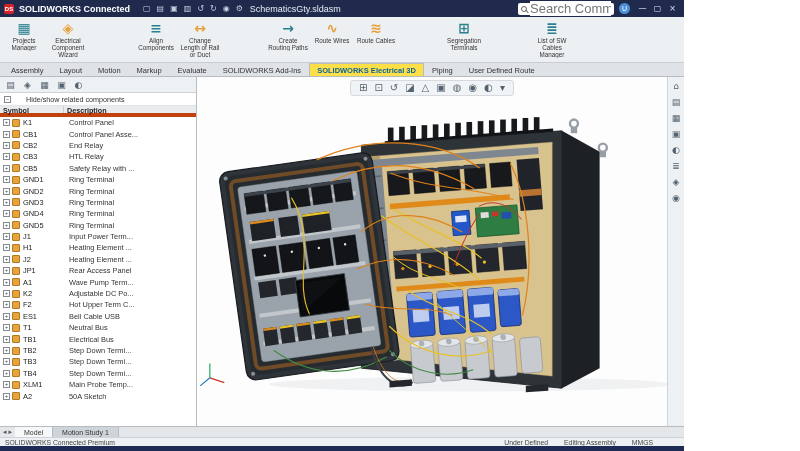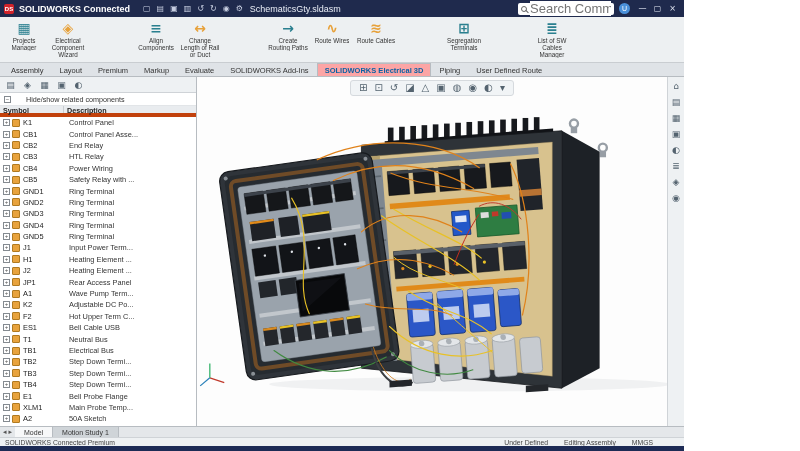--- a/index.html
+++ b/index.html
@@ -24,21 +24,21 @@
   
   .ribbon { height:46px; flex:0 0 46px; background:#edf0f2; border-bottom:1px solid #c9cdd1; display:flex; align-items:stretch; padding:1px 2px 0; }
   .ribbon-btn { width:44px; display:flex; flex-direction:column; align-items:center; gap:1px; background:none; border:none; padding:2px 1px 0; cursor:pointer; }
   .ribbon-btn.sep { border-right:1px solid #d2d6da;margin-top:48px; }
   .r-icon { font-size:14px; line-height:16px; height:16px; font-family:"DejaVu Sans", sans-serif; font-weight:bold; }
   .r-label { font-size:6.3px; line-height:7px; color:#333; text-align:center; overflow:hidden; max-height:22px; }
 
   
   .tabrow { height:14px; flex:0 0 14px; background:#dfe3e7; display:flex; align-items:flex-end; padding-left:3px; border-bottom:1px solid #b7bcc1; }
   .tab { font-size:7.5px; height:13px; padding:0 7px; background:none; border:1px solid transparent; border-bottom:none; color:#333; white-space:nowrap; cursor:pointer; }
-  .tab.active { background:#fca5a5; border-color:#b7bcc1; color:#0b62a4; font-weight:bold; }
+  .tab.active { background:#fde047; border-color:#b7bcc1; color:#0b62a4; font-weight:bold; }
 
   
   .main { flex:1; display:flex; min-height:0; }
 
   .left-panel { width:197px; flex:0 0 197px; border-right:1px solid #b7bcc1; display:flex; flex-direction:column; background:#fff; }
   .panel-tabs { height:16px; flex:0 0 16px; display:flex; gap:2px; background:#eef1f3; border-bottom:1px solid #cfd3d7; padding:1px 3px; }
   .panel-tab { width:15px; background:none; border:none; font-size:9px; color:#54636f; font-family:"DejaVu Sans", sans-serif; cursor:pointer; }
   .panel-note { height:13px; flex:0 0 13px; font-size:7.2px; color:#333; padding:2px 4px; display:flex; align-items:center; gap:15px; border-bottom:1px solid #e2e5e8; }
   .minus-box { width:7px; height:7px; border:1px solid #848a90; font-size:6px; line-height:5px; text-align:center; color:#555; }
   .tree-header { height:11px; flex:0 0 11px; display:flex; font-size:7.2px; font-weight:bold; color:#222; background:#e9ecef; border-bottom:4px solid #c2410c; }
@@ -178,21 +178,21 @@
         <span class="r-label">List of SW Cables Manager</span>
       </button>
     </div>
 
   <nav class="tabrow">
 
       <button class="tab">Assembly</button>
 
       <button class="tab">Layout</button>
 
-      <button class="tab">Premium</button>
+      <button class="tab">Motion</button>
 
       <button class="tab">Markup</button>
 
       <button class="tab">Evaluate</button>
 
       <button class="tab">SOLIDWORKS Add-Ins</button>
 
       <button class="tab active">SOLIDWORKS Electrical 3D</button>
 
       <button class="tab">Piping</button>
@@ -246,26 +246,20 @@
             <span class="row-desc">End Relay</span>
           </div>
 
           <div class="tree-row">
             <span class="expand-box">+</span>
             <span class="comp-icon"></span>
             <span class="row-sym">CB3</span>
             <span class="row-desc">HTL Relay</span>
           </div>
 
-          <div class="tree-row">
-            <span class="expand-box">+</span>
-            <span class="comp-icon"></span>
-            <span class="row-sym">CB4</span>
-            <span class="row-desc">Power Wiring</span>
-          </div>
 
           <div class="tree-row">
             <span class="expand-box">+</span>
             <span class="comp-icon"></span>
             <span class="row-sym">CB5</span>
             <span class="row-desc">Safety Relay with ...</span>
           </div>
 
           <div class="tree-row">
             <span class="expand-box">+</span>
@@ -386,26 +380,20 @@
             <span class="row-desc">Step Down Termi...</span>
           </div>
 
           <div class="tree-row">
             <span class="expand-box">+</span>
             <span class="comp-icon"></span>
             <span class="row-sym">TB4</span>
             <span class="row-desc">Step Down Termi...</span>
           </div>
 
-          <div class="tree-row">
-            <span class="expand-box">+</span>
-            <span class="comp-icon"></span>
-            <span class="row-sym">E1</span>
-            <span class="row-desc">Bell Probe Flange</span>
-          </div>
 
           <div class="tree-row">
             <span class="expand-box">+</span>
             <span class="comp-icon"></span>
             <span class="row-sym">XLM1</span>
             <span class="row-desc">Main Probe Temp...</span>
           </div>
 
           <div class="tree-row">
             <span class="expand-box">+</span>

